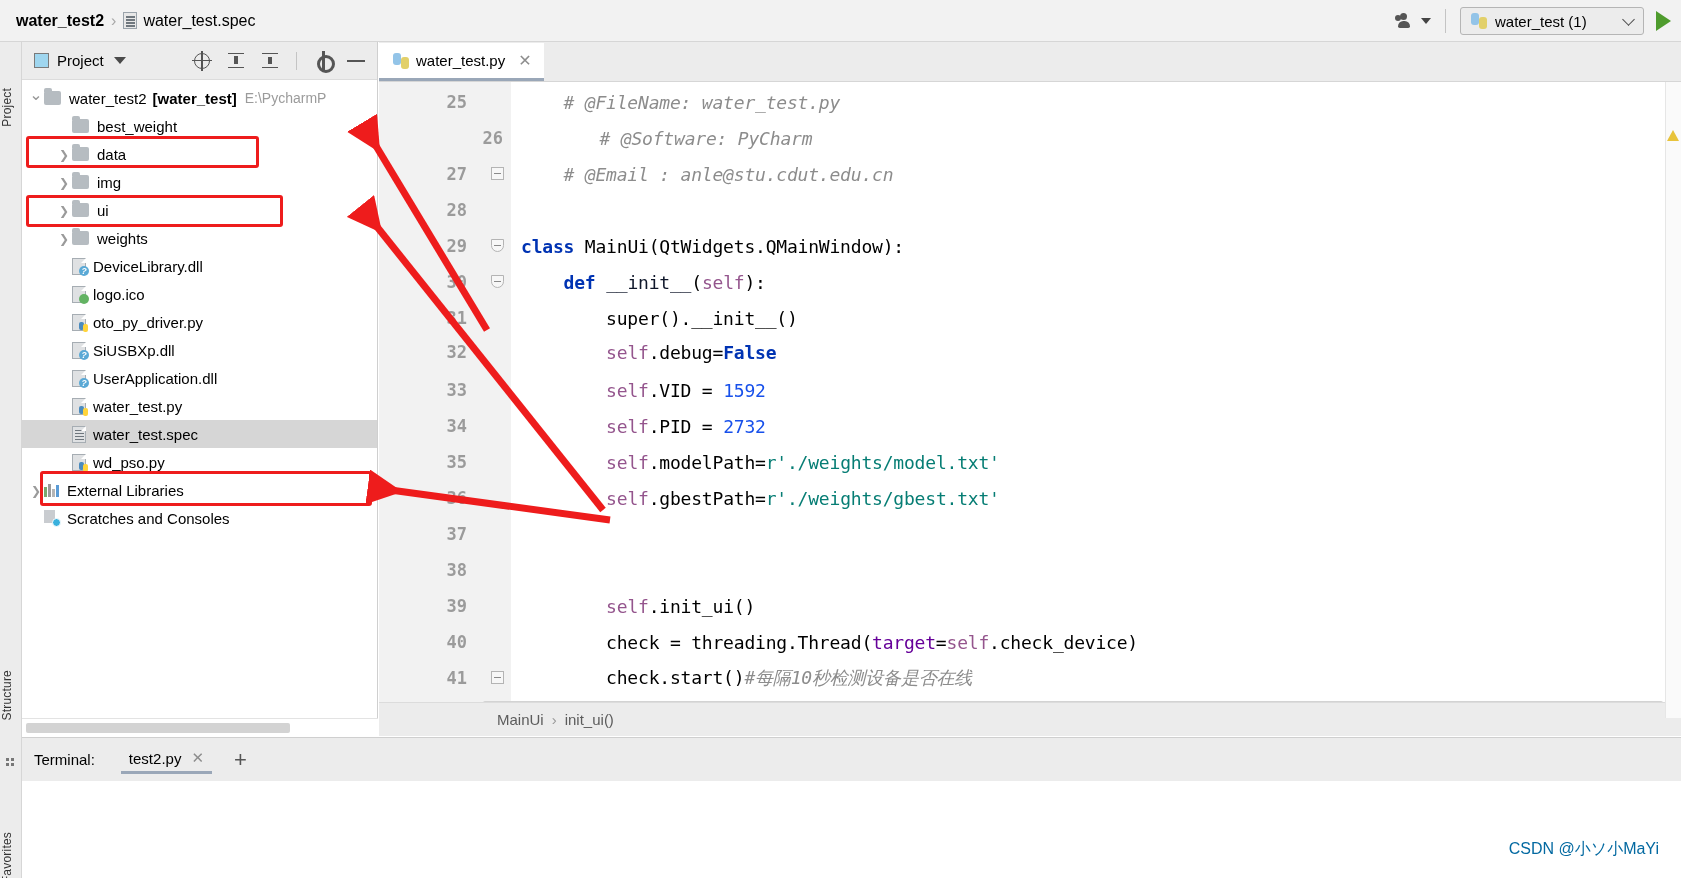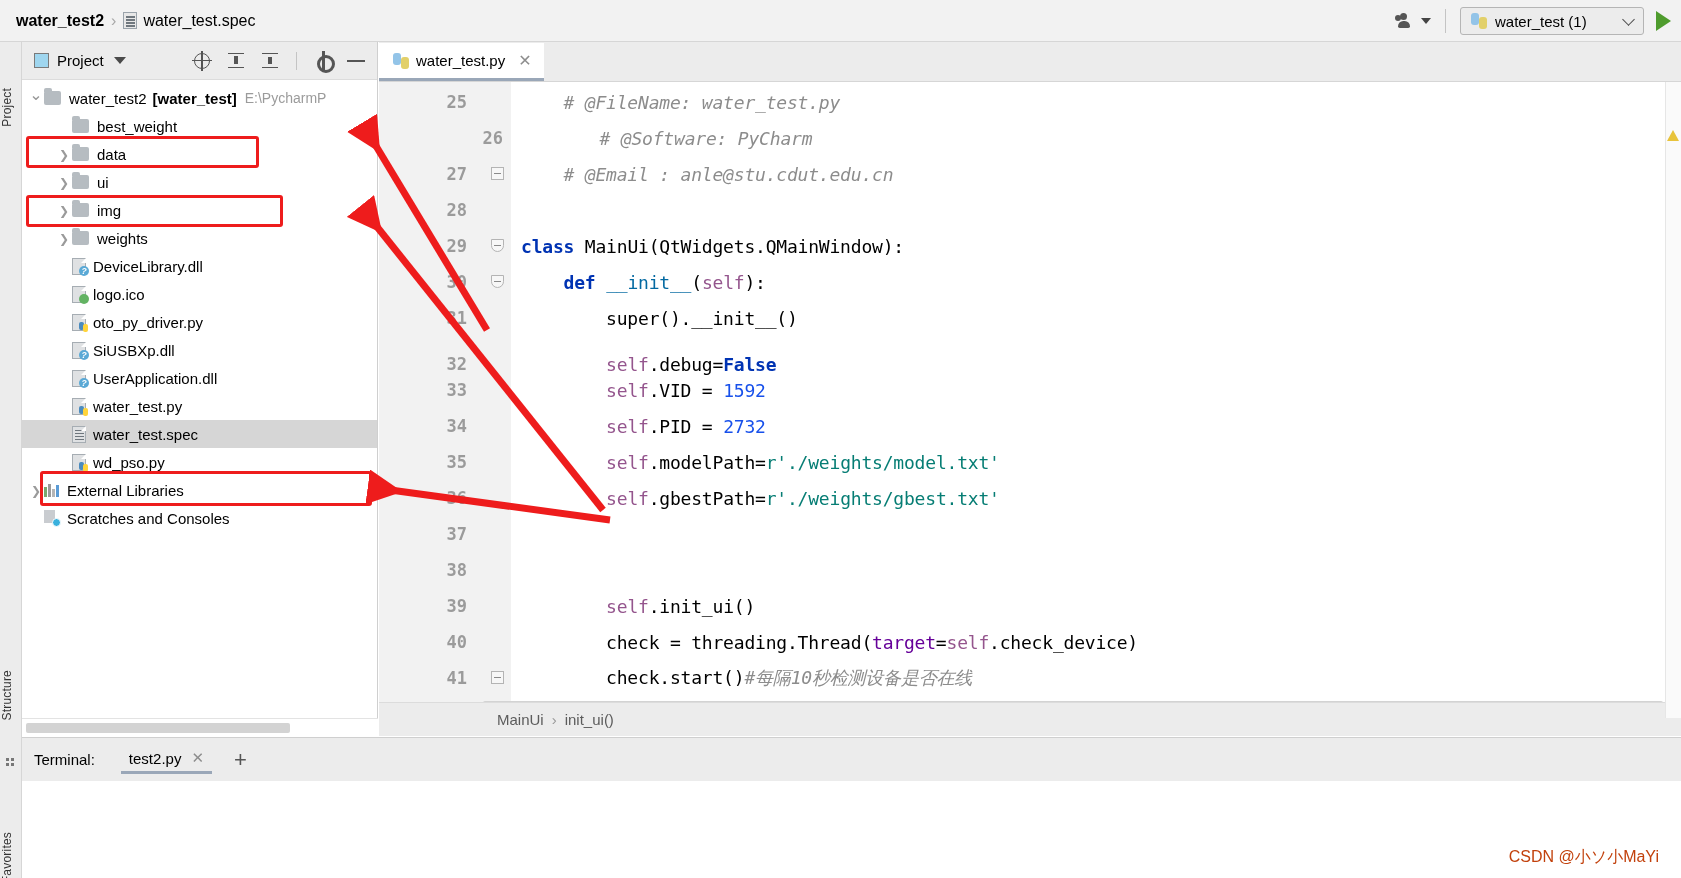--- a/index.html
+++ b/index.html
@@ -263,21 +263,21 @@
   .codetext {
     font-family: "DejaVu Sans Mono", monospace; font-size: 18px;
     white-space: pre; padding-left: 10px; letter-spacing: -0.2px;
   }
   .k  { color: #0033b3; font-weight: bold; }
   .cm { color: #8c8c8c; font-style: italic; }
   .sf { color: #94558d; }
   .st { color: #067d74; }
   .nm { color: #1750eb; }
   .kw { color: #660099; }
-  .mg { color: #0369a1; }
+  .mg { color: #0f172a; }
   .pl { color: #000000; }
   .foldbox {
     width: 13px; height: 13px; border: 1px solid #b4b4b4; background: #f7f7f7;
     position: relative; display: inline-block;
   }
   .foldbox::before {
     content: ""; position: absolute; left: 2px; top: 5px; width: 7px; height: 1.4px; background: #8a8a8a;
   }
   .foldbox.circ { border-radius: 0 0 7px 7px; }
 
@@ -317,22 +317,22 @@
   }
   .term-tab-label { font-size: 15px; color: #000; }
   .term-x { color: #8d8d8d; font-size: 15px; }
   .term-plus { margin-left: 22px; color: #555; font-size: 22px; line-height: 1; }
 
   .bottom-blank {
     position: absolute; left: 22px; top: 781px; width: 1659px; height: 97px;
     background: #ffffff;
   }
   .watermark {
-    position: absolute; right: 22px; bottom: 10px;
-    font-size: 16px; color: #c2410c; margin-top: 44px;
+    position: absolute; right: 22px; bottom: 18px;
+    font-size: 16px; color: #0369a1; margin-top: 44px;
   }
 
   
   .hl-box {
     position: absolute; border: 3px solid #ee1c1c; border-radius: 3px;
     pointer-events: none;
   }
   .arrow-svg { position: absolute; left: 0; top: 0; pointer-events: none; }
 </style>
 </head>
@@ -421,26 +421,26 @@
           <span class="tlabel">best_weight</span>
         </div>
         <div class="trow indent-2">
           <span class="arrow closed"></span>
           <span class="folder"></span>
           <span class="tlabel">data</span>
         </div>
         <div class="trow indent-2">
           <span class="arrow closed"></span>
           <span class="folder"></span>
-          <span class="tlabel">ui</span>
+          <span class="tlabel">img</span>
         </div>
         <div class="trow indent-2">
           <span class="arrow closed"></span>
           <span class="folder"></span>
-          <span class="tlabel">img</span>
+          <span class="tlabel">ui</span>
         </div>
         <div class="trow indent-2">
           <span class="arrow closed"></span>
           <span class="folder"></span>
           <span class="tlabel">weights</span>
         </div>
         <div class="trow indent-2">
           <span class="arrow"></span>
           <span class="fileicon">
             <i class="badge q">?</i>
@@ -565,21 +565,21 @@
           <div class="codeline" style="top: 182px;">
             <span class="lineno">30</span>
             <span class="foldmark"><span class="foldbox circ"></span></span>
             <span class="codetext"><span class="pl">    </span><span class="k">def </span><span class="mg">__init__</span><span class="pl">(</span><span class="sf">self</span><span class="pl">):</span></span>
           </div>
           <div class="codeline" style="top: 218px;">
             <span class="lineno">31</span>
             <span class="foldmark"></span>
             <span class="codetext"><span class="pl">        super().__init__()</span></span>
           </div>
-          <div class="codeline" style="top: 264px;">
+          <div class="codeline" style="top: 252px;">
             <span class="lineno">32</span>
             <span class="foldmark"></span>
             <span class="codetext"><span class="pl">        </span><span class="sf">self</span><span class="pl">.debug=</span><span class="k">False</span></span>
           </div>
           <div class="codeline" style="top: 290px;">
             <span class="lineno">33</span>
             <span class="foldmark"></span>
             <span class="codetext"><span class="pl">        </span><span class="sf">self</span><span class="pl">.VID = </span><span class="nm">1592</span></span>
           </div>
           <div class="codeline" style="top: 326px;">

